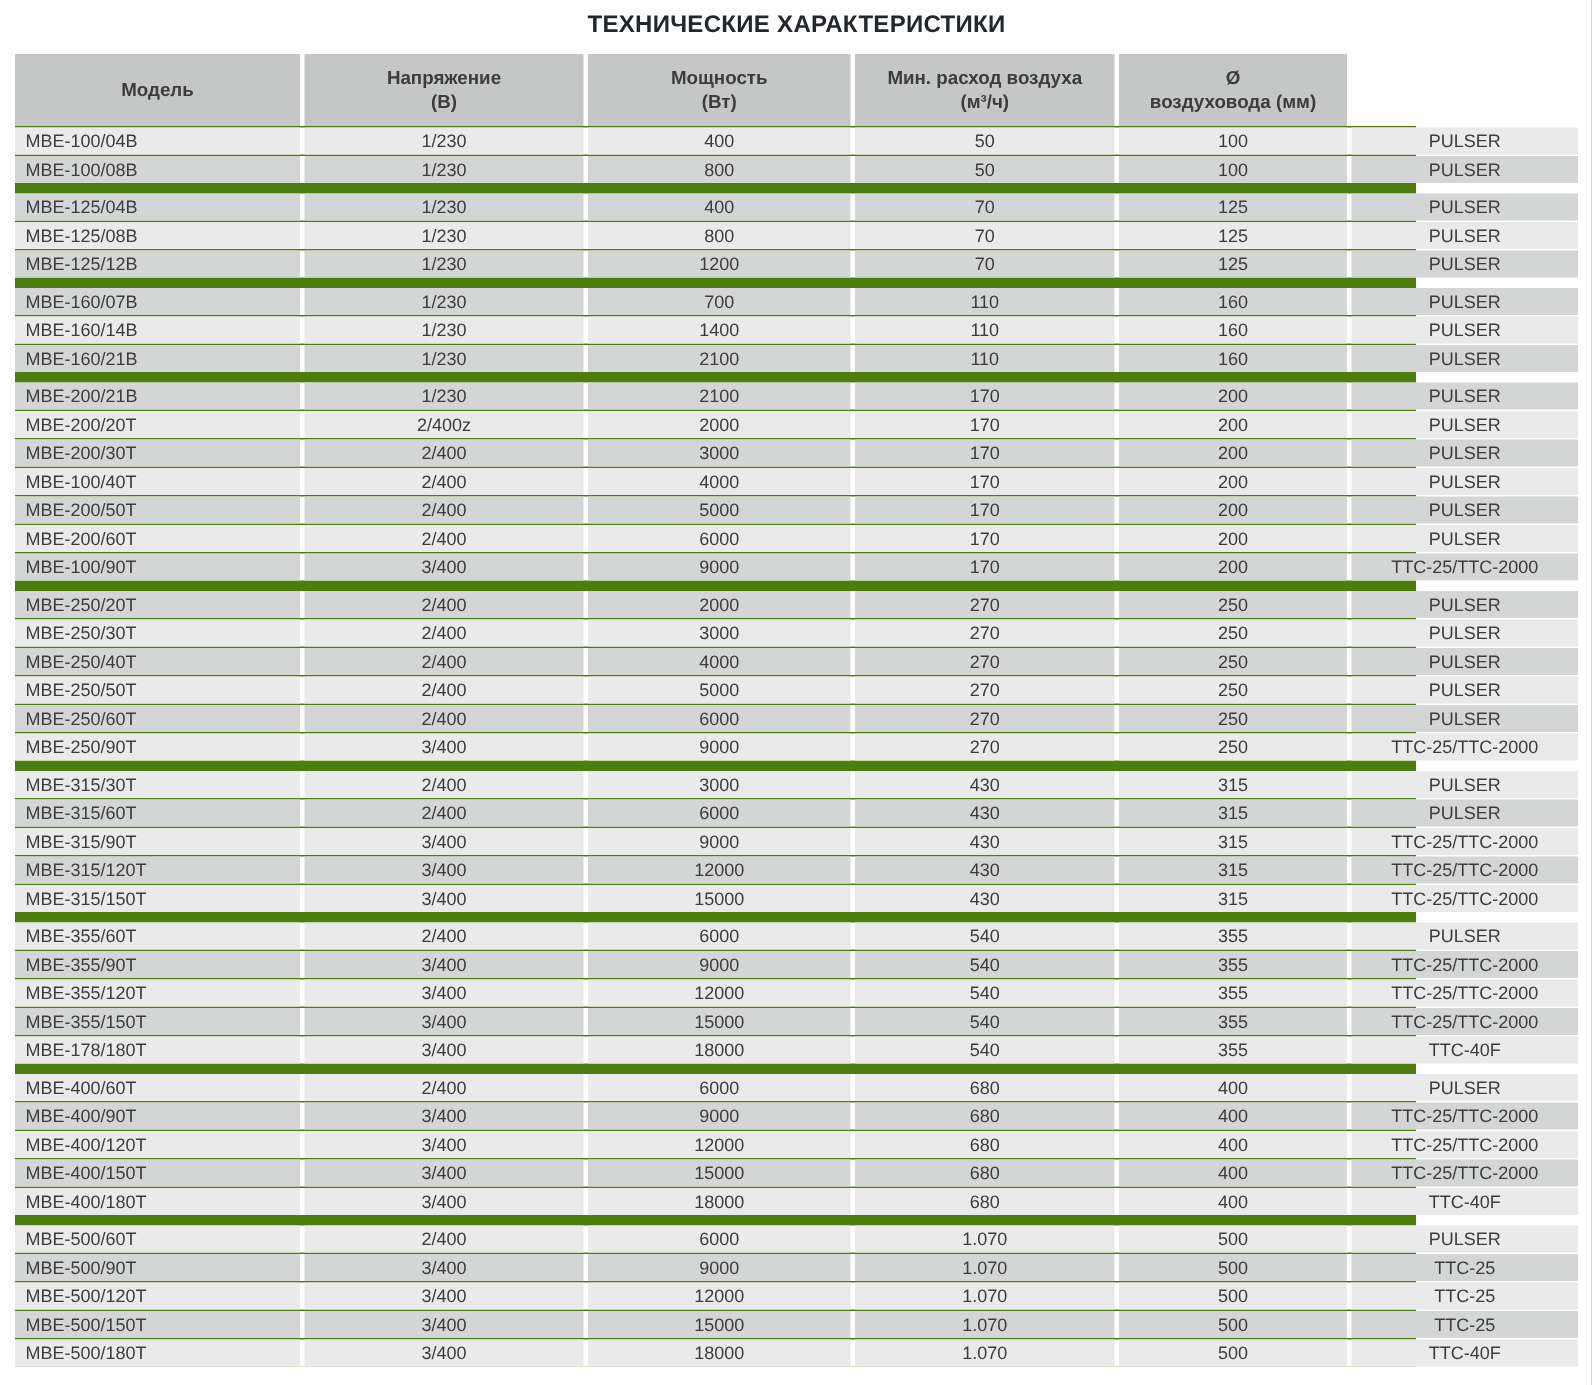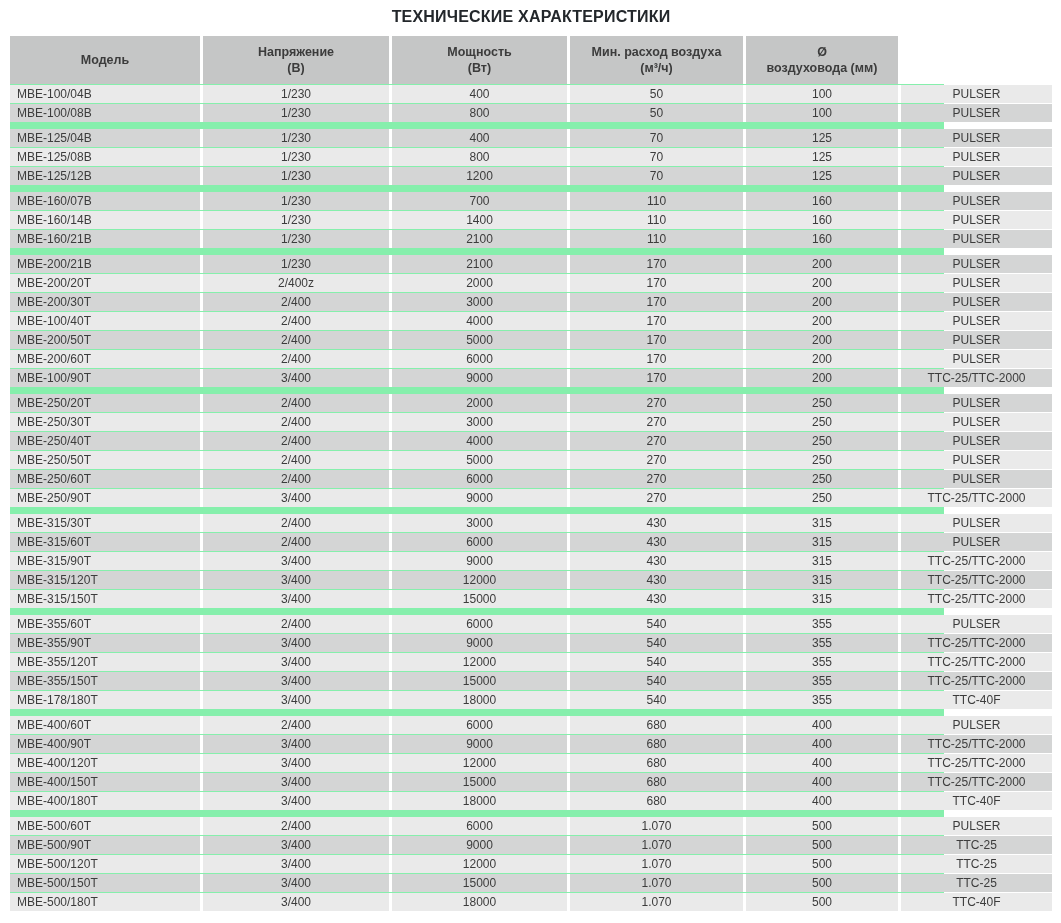--- a/index.html
+++ b/index.html
@@ -19,21 +19,21 @@
     padding:6px 9px 6px 10px;
   }
   .page-title{
     font-size:16px;
     font-weight:bold;
     color:var(--title);
     letter-spacing:.2px;
     margin:2px 0 10px 0;
     text-align:center;
   }
-  .spec-table{width:934px;background:#86efac;}
+  .spec-table{width:934px;background:#4d7c0f;}
   .grid-row{
     display:grid;
     grid-template-columns:190px 186px 175px 173px 152px 151px;
     column-gap:3px;
     background:#fff;
   }
   
   .thead{margin-bottom:1px;}
   .th{
     background:var(--header-bg);

